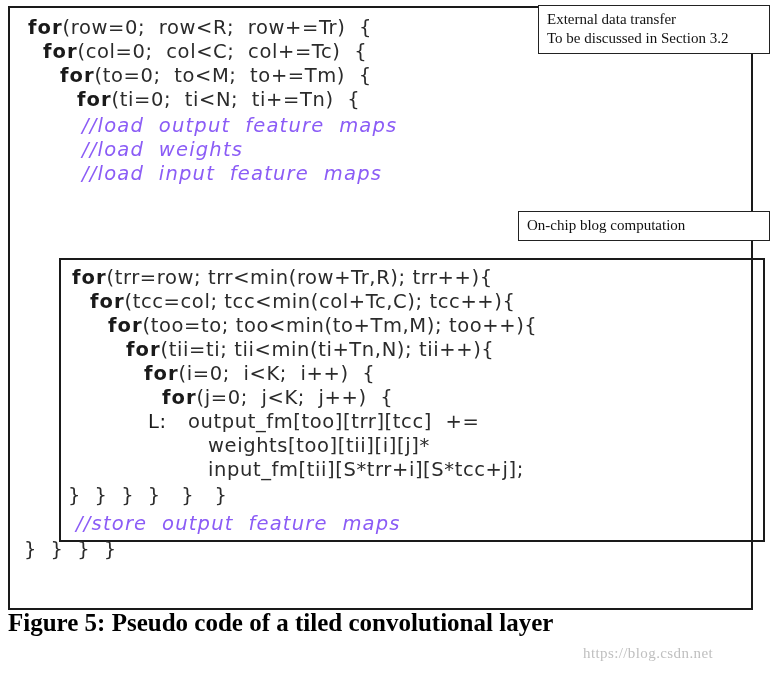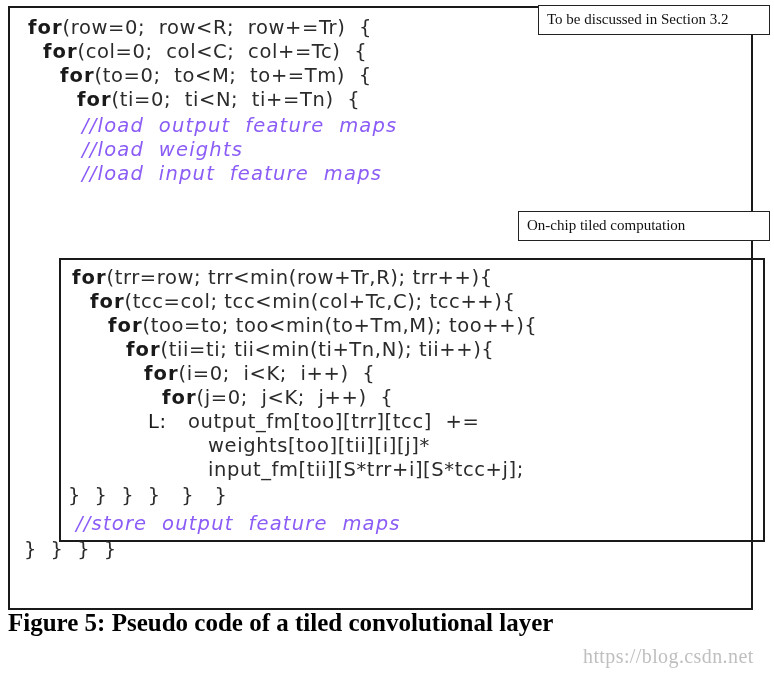--- a/index.html
+++ b/index.html
@@ -110,21 +110,21 @@
     color: #000000;
     white-space: nowrap;
   }
 
   
   #watermark {
     position: absolute;
     left: 583px;
     top: 645px;
     font-family: "Liberation Serif", serif;
-    font-size: 20px;
+    font-size: 15px;
     color: #b4b4b4;
     opacity: 0.85;
     white-space: nowrap;
     letter-spacing: 0.4px;
     z-index: 2;
     pointer-events: none;
   }
 </style>
 </head>
 <body>
@@ -167,21 +167,22 @@
     <div class="code-line" style="left:58px; top:476px;">}  }  }  }   }   }</div>
 
     <div class="code-line cmt" style="left:66px; top:504px;">//store  output  feature  maps</div>
 
     <div class="code-line" style="left:14px; top:530px;">}  }  }  }</div>
 
   </div>
 </div>
 
 <div class="annot-box" id="annot-external">
+  <div>External data transfer</div>
   <div>To be discussed in Section 3.2</div>
 </div>
 
 <div class="annot-box" id="annot-onchip">
-  <div>On-chip tiled computation</div>
+  <div>On-chip blog computation</div>
 </div>
 
 <div id="caption">Figure 5: Pseudo code of a tiled convolutional layer</div>
 <div id="watermark">https://blog.csdn.net</div>
 
 </body></html>

